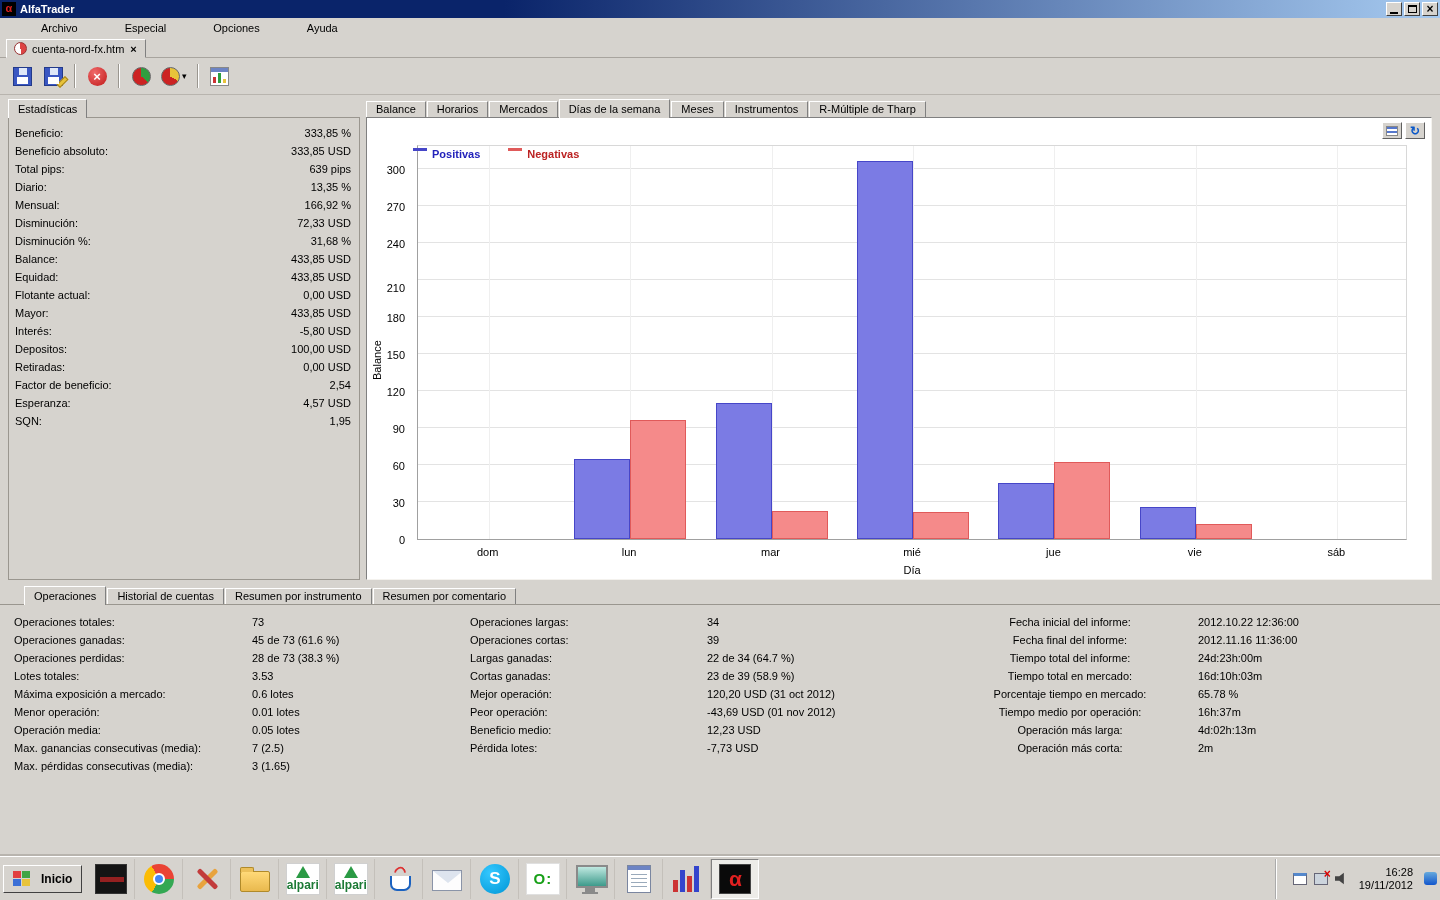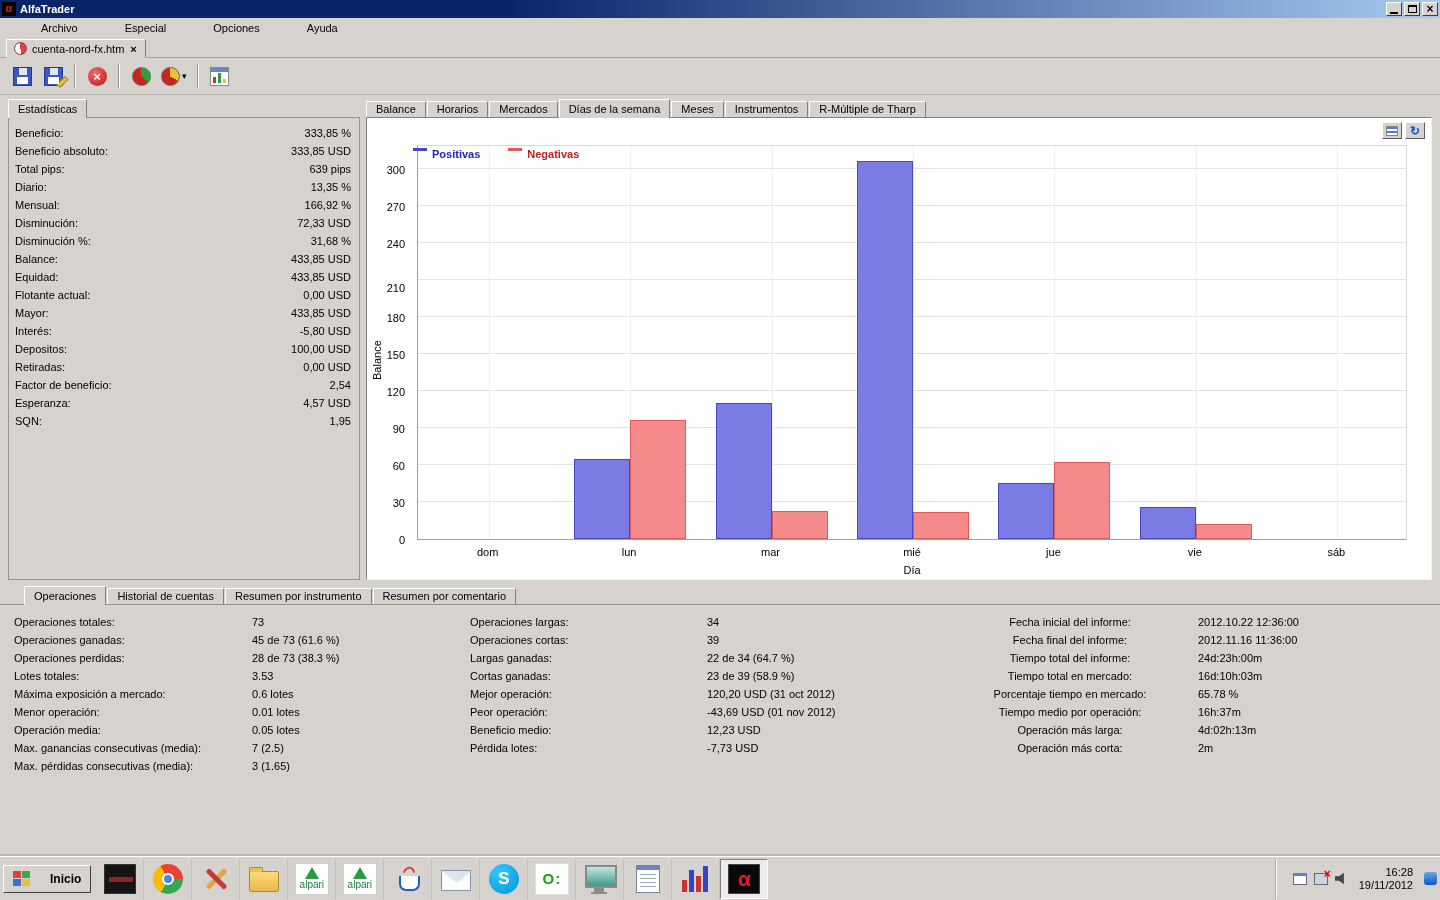--- a/index.html
+++ b/index.html
@@ -119,21 +119,21 @@
   .c1 { width:472px; }
   .c2 { flex:1; }
   .brow { display:flex; height:18px; line-height:18px; }
   .c0 .blabel { width:238px; }
   .c1 .blabel { width:237px; }
   .c2 .blabel { width:256px;text-align:center; }
 
   
   .taskbar { position:absolute; left:0; bottom:0; right:0; height:44px; background:#d6d3ce;
     border-top:1px solid #fff; box-shadow:0 -2px 0 #b8b4ae; display:flex; align-items:center; padding:0 3px; }
-  .start { height:28px; display:flex; align-items:center; gap:20px; padding:0 9px;
+  .start { height:28px; display:flex; align-items:center; gap:11px; padding:0 9px;
     background:#d6d3ce; border:1px solid; border-color:#fff #404040 #404040 #fff;
     font-weight:bold; font-size:12px; font-family:inherit; }
   .i-windows-logo { width:17px; height:15px; background-repeat:no-repeat;
     background-image:linear-gradient(#e24040,#e24040),linear-gradient(#41a545,#41a545),
                      linear-gradient(#3b6fd6,#3b6fd6),linear-gradient(#e8c33a,#e8c33a);
     background-size:8px 7px,8px 7px,8px 7px,8px 7px;
     background-position:0 0,9px 0,0 8px,9px 8px; }
   .qlwrap { display:flex; align-items:center; height:40px; margin-left:5px; }
   .ql { width:48px; height:40px; display:flex; align-items:center; justify-content:center;
     border-right:1px solid #c4c0ba; }
@@ -151,21 +151,21 @@
   .i-tools::before { background:#e8a33d; transform:rotate(45deg); }
   .i-tools::after  { background:#c23b3b; transform:rotate(-45deg); }
   .i-folder { width:30px; height:21px; background:linear-gradient(#ffd978,#e9b94e);
     border:1px solid #b08a2a; border-radius:2px; position:relative; margin-top:6px; }
   .i-folder::before { content:""; position:absolute; top:-5px; left:-1px; width:12px; height:4px;
     background:#ecc05a; border:1px solid #b08a2a; border-bottom:none; border-radius:2px 2px 0 0; }
   .i-alpari { width:34px; height:32px; background:#fff; border:1px solid #d0d0d0;
     display:flex; flex-direction:column; align-items:center; justify-content:center; gap:1px; }
   .i-alpari::before { content:""; width:0; height:0; border-left:7px solid transparent;
     border-right:7px solid transparent; border-bottom:12px solid #2a9a44; }
-  .i-alpari .glyph { font-size:10px; color:#1c7a35; font-weight:normal; }
+  .i-alpari .glyph { font-size:12px; color:#1c7a35; font-weight:bold; }
   .i-java { width:30px; height:30px; position:relative; }
   .i-java::before { content:""; position:absolute; left:6px; top:12px; width:17px; height:13px;
     border:2px solid #1b62c0; border-top:none; border-radius:0 0 7px 7px; background:#fff; }
   .i-java::after { content:""; position:absolute; left:10px; top:3px; width:8px; height:7px;
     border:2px solid #d33; border-radius:50%; border-left-color:transparent; border-bottom-color:transparent;
     transform:rotate(-40deg); }
   .i-mail { width:30px; height:21px; background:#fdfdfd; border:1px solid #8a94a8; position:relative; overflow:hidden; margin-top:4px; }
   .i-mail::before { content:""; position:absolute; left:0; top:0; width:0; height:0;
     border-left:15px solid transparent; border-right:15px solid transparent; border-top:12px solid #dde4ee; }
   .i-skype { width:30px; height:30px; border-radius:50%; color:#fff; font-weight:bold; font-size:17px;

